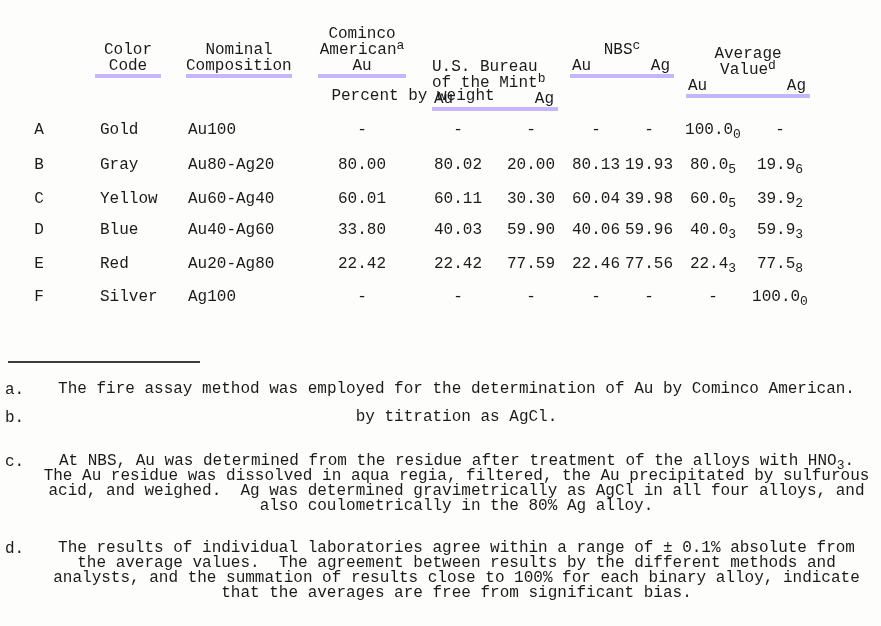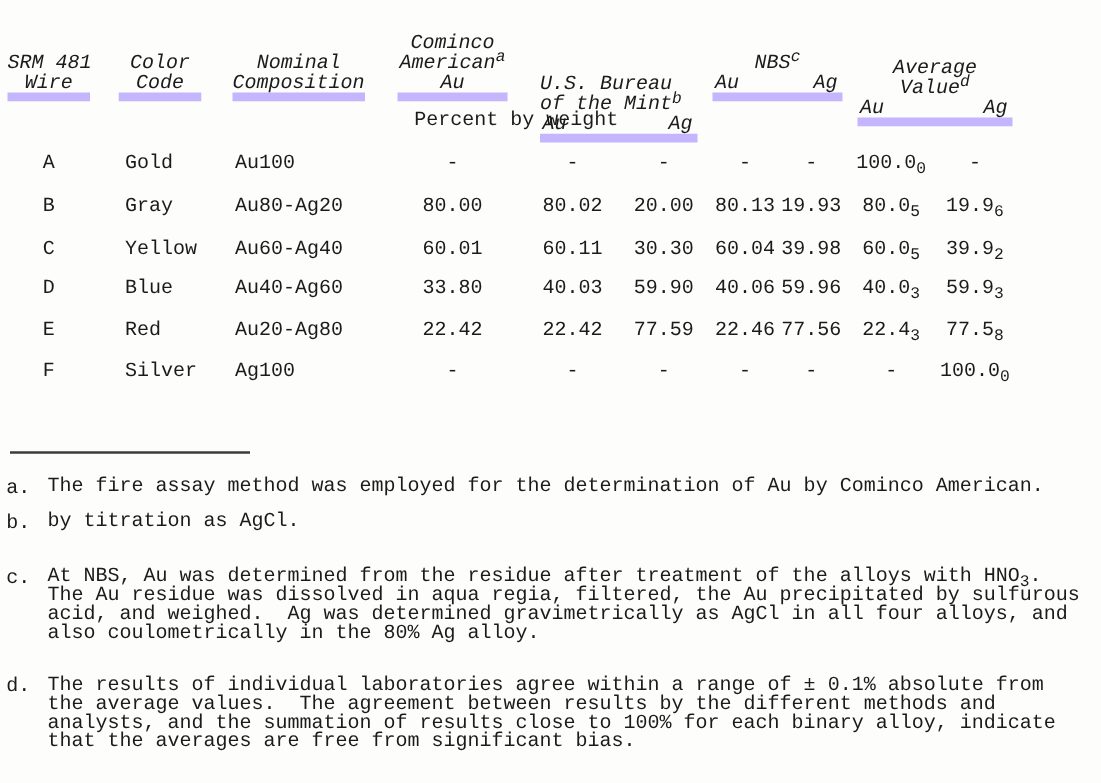--- a/index.html
+++ b/index.html
@@ -10,21 +10,21 @@
   .page{
     position:relative;
     width:881px;height:626px;
     background:#fdfdfc;
     color:#1b1b1b;
     font-size:16px;
     line-height:16px;
     overflow:hidden;
   }
   
-  .hgroup{position:absolute;top:26px;height:48px;border-bottom:7px solid #c4b5fd;font-style:italic;}
+  .hgroup{position:absolute;top:26px;height:48px;border-bottom:4px solid #c4b5fd;}
   .hl{position:absolute;left:0;right:0;height:16px;white-space:pre;}
   .hl.l1{top:0;}
   .hl.l2{top:16px;}
   .hl.l3{top:32px;}
   .ctr{text-align:center;}
   .lft{text-align:left;}
   .sup{position:relative;top:-5px;font-size:13px;}
   .sub{position:relative;top:4px;font-size:13px;}
   .au-lab{position:absolute;left:2px;top:32px;}
   .ag-lab{position:absolute;right:4px;top:32px;}
@@ -48,32 +48,28 @@
   .c-nau  {left:570px;width:52px; text-align:center;}
   .c-nag  {left:623px;width:52px; text-align:center;}
   .c-aau  {left:684px;width:58px; text-align:center;}
   .c-aag  {left:750px;width:60px; text-align:center;}
   
   .units{position:absolute;left:318px;top:88px;width:190px;text-align:center;white-space:pre;}
   .sep-rule{position:absolute;left:8px;top:361px;width:192px;height:2px;background:#3c3c3c;}
   
   .fnote{position:absolute;left:0;width:875px;}
   .fnote .flabel{position:absolute;left:5px;top:0;}
-  .fnote .fbody{margin-left:38px;}
+  .fnote .fbody{margin-left:38px;text-align:center;}
   .fline{white-space:pre;line-height:15px;height:15px;}
 </style>
 </head>
 <body>
 
 <div class="page">
 
-  <div class="hgroup g-wire">
-    <div class="hl l2 lft">SRM 481</div>
-    <div class="hl l3 ctr">Wire</div>
-  </div>
 
   <div class="hgroup g-color">
     <div class="hl l2 ctr">Color</div>
     <div class="hl l3 ctr">Code</div>
   </div>
 
   <div class="hgroup g-comp">
     <div class="hl l2 ctr">Nominal</div>
     <div class="hl l3 lft">Composition</div>
   </div>

